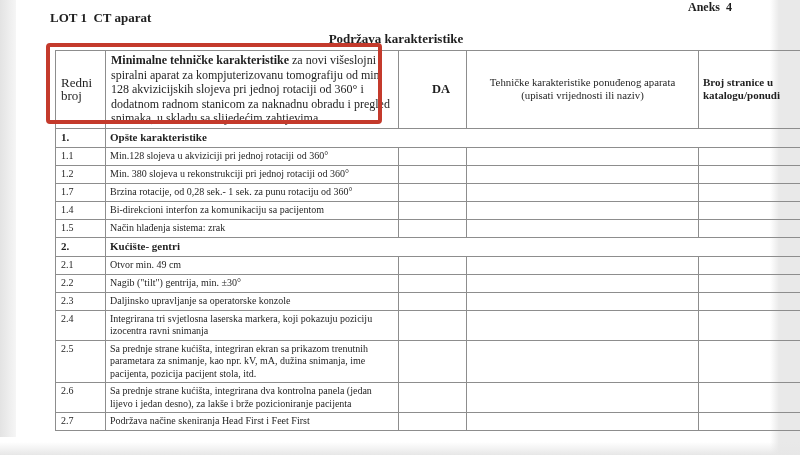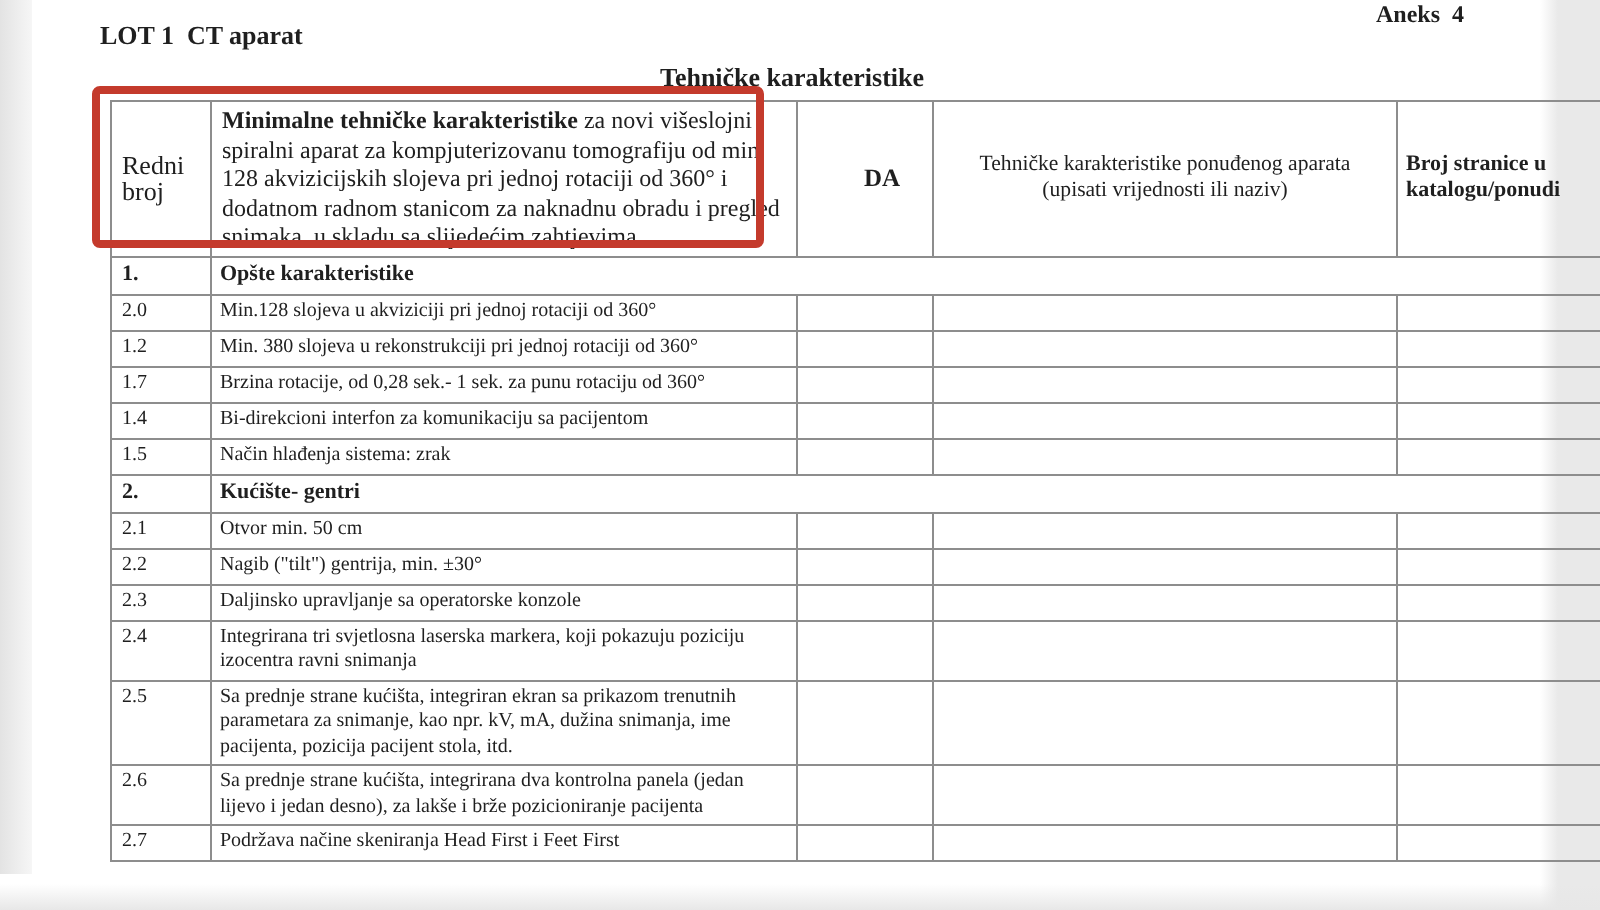--- a/index.html
+++ b/index.html
@@ -54,42 +54,42 @@
 </style>
 </head>
 <body>
 
 <div class="edge-left"></div>
 <div class="edge-right"></div>
 <div class="edge-bottom"></div>
 
 <div class="annex">Aneks&nbsp; 4</div>
 <div class="lot">LOT 1&nbsp; CT aparat</div>
-<div class="doc-title">Tehničke karakteristike</div>
+<div class="doc-title">Podržava karakteristike</div>
 
 <div class="tbl-wrap">
 <table>
   <tbody>
         <tr class="hdr">
     <td class="c-num h-redni">Redni broj</td>
     <td class="c-desc h-desc"><span class="b">Minimalne tehničke karakteristike</span><span> za novi višeslojni spiralni aparat za kompjuterizovanu tomografiju od min. 128 akvizicijskih slojeva pri jednoj rotaciji od 360° i dodatnom radnom stanicom za naknadnu obradu i pregled snimaka, u skladu sa slijedećim zahtjevima</span></td>
     <td class="c-da h-da">DA</td>
     <td class="c-val h-val">
       <div>Tehničke karakteristike ponuđenog aparata</div>
       <div>(upisati vrijednosti ili naziv)</div>
     </td>
     <td class="c-pg h-pg">Broj stranice u katalogu/ponudi</td>
   </tr>
 
   <tr class="r-sec">
     <td class="c-num num">1.</td>
     <td colspan="4">Opšte karakteristike</td>
   </tr>
   <tr class="r1">
-    <td class="c-num num">2.0</td>
+    <td class="c-num num">1.1</td>
     <td class="c-desc">Min.128 slojeva u akviziciji pri jednoj rotaciji od 360°</td>
     <td class="c-da"></td>
     <td class="c-val"></td>
     <td class="c-pg"></td>
   </tr>
   <tr class="r1">
     <td class="c-num num">1.2</td>
     <td class="c-desc">Min. 380 slojeva u rekonstrukciji pri jednoj rotaciji od 360°</td>
     <td class="c-da"></td>
     <td class="c-val"></td>
@@ -116,21 +116,21 @@
     <td class="c-val"></td>
     <td class="c-pg"></td>
   </tr>
 
   <tr class="r-sec">
     <td class="c-num num">2.</td>
     <td colspan="4">Kućište- gentri</td>
   </tr>
   <tr class="r1">
     <td class="c-num num">2.1</td>
-    <td class="c-desc">Otvor min. 50 cm</td>
+    <td class="c-desc">Otvor min. 49 cm</td>
     <td class="c-da"></td>
     <td class="c-val"></td>
     <td class="c-pg"></td>
   </tr>
   <tr class="r1">
     <td class="c-num num">2.2</td>
     <td class="c-desc">Nagib ("tilt") gentrija, min. ±30°</td>
     <td class="c-da"></td>
     <td class="c-val"></td>
     <td class="c-pg"></td>

